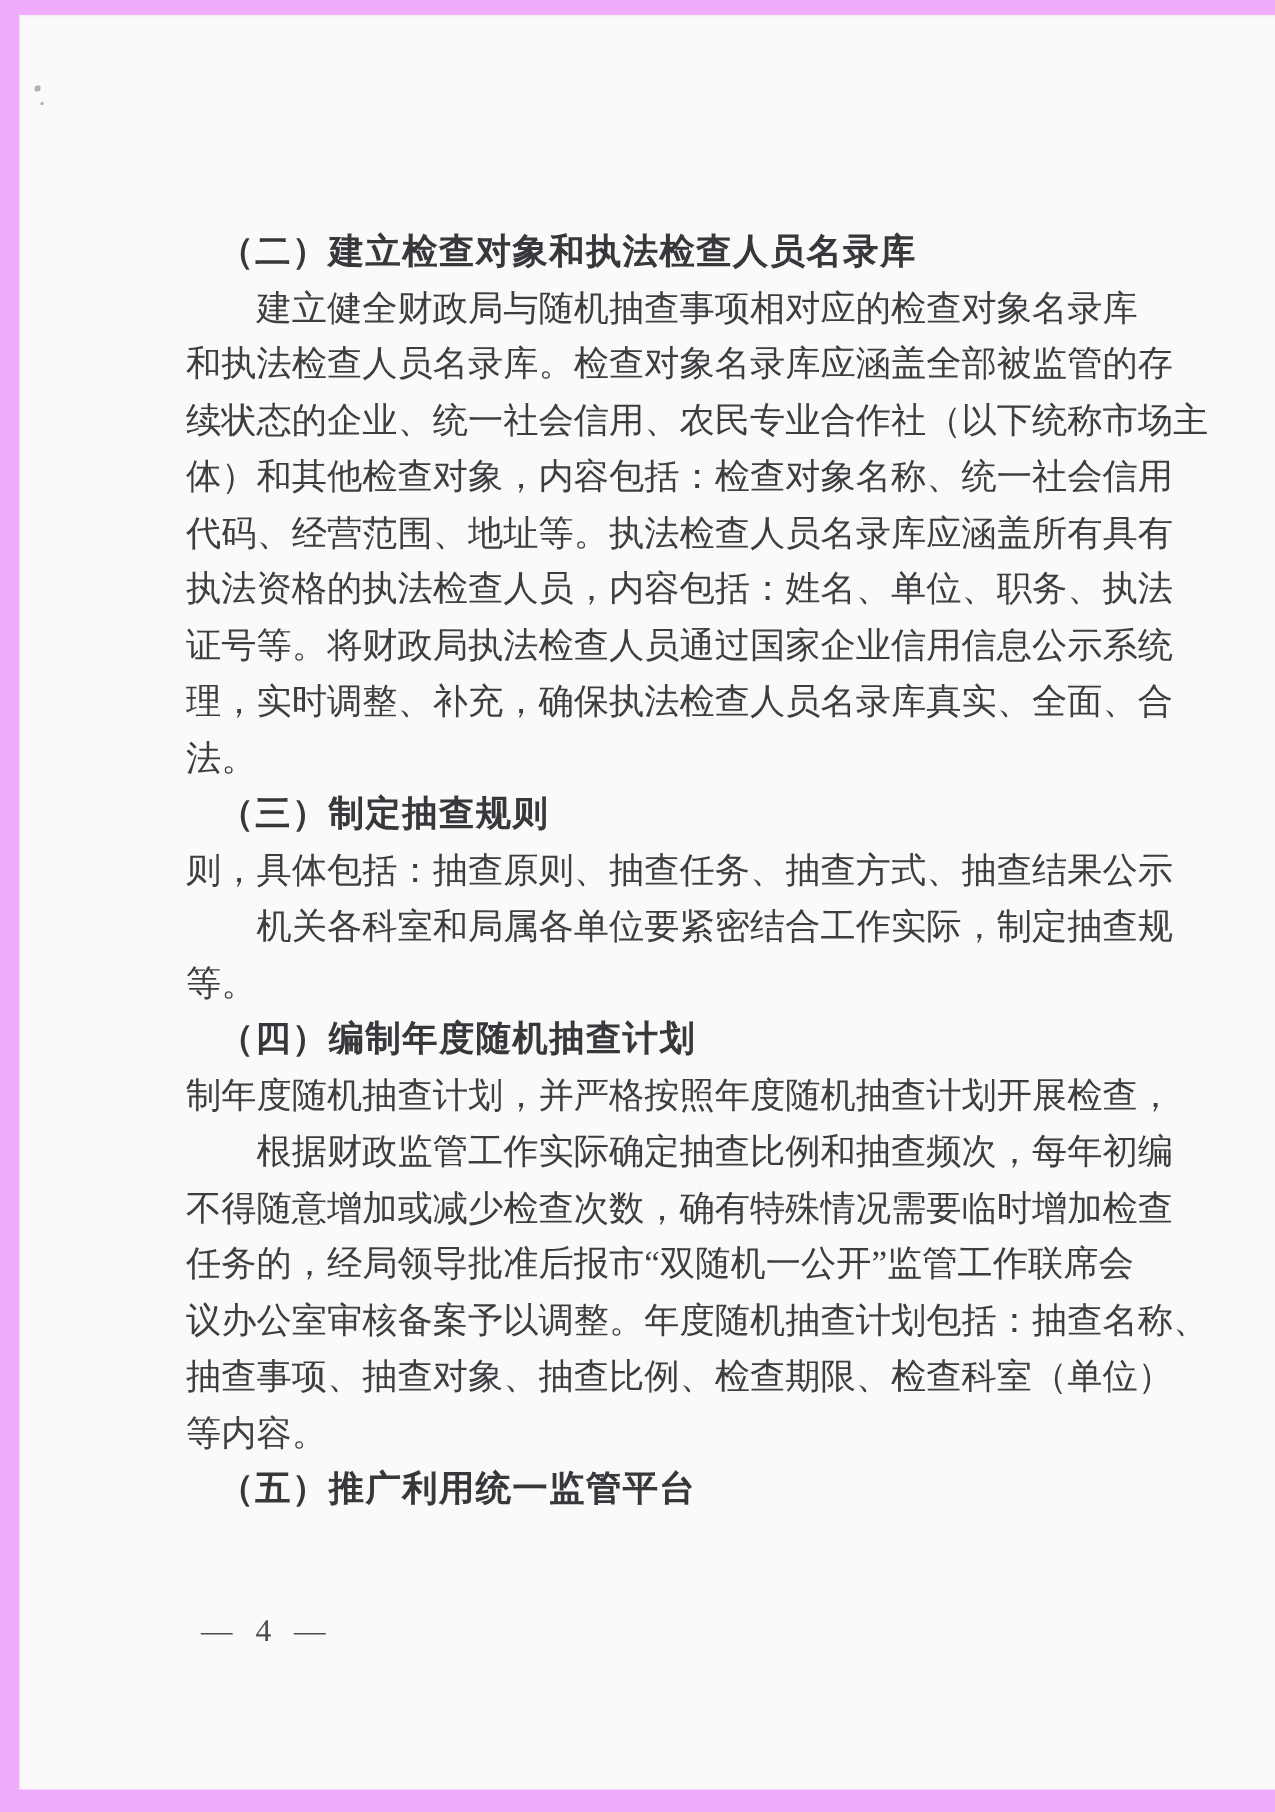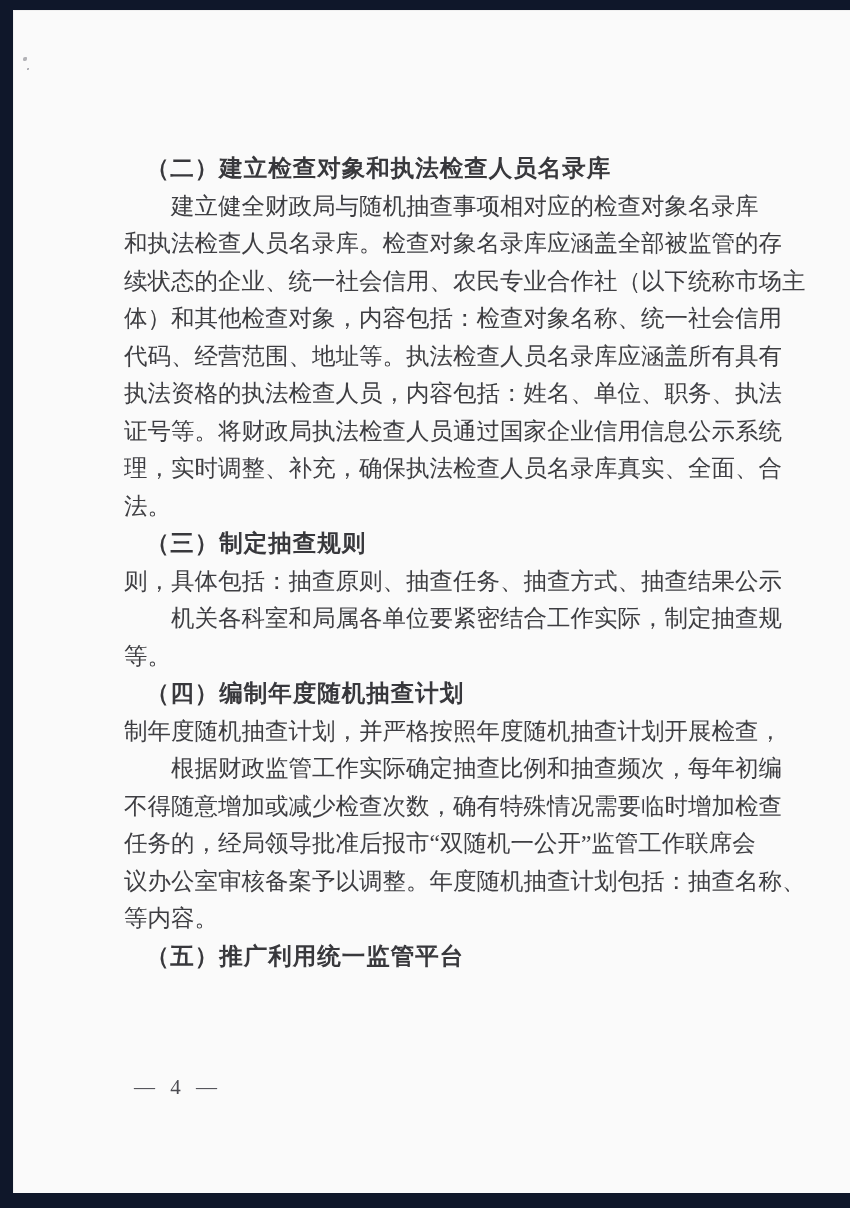--- a/index.html
+++ b/index.html
@@ -8,21 +8,21 @@
     width: 850px;
     height: 1208px;
     position: relative;
     overflow: hidden;
     font-family: "Liberation Serif", "DejaVu Serif", serif;
   }
   .canvas {
     position: absolute;
     left: 0; top: 0;
     width: 850px; height: 1208px;
-    background: #0f172a;
+    background: #f0abfc;
   }
   .paper {
     position: absolute;
     left: 13px; top: 10px;
     width: 837px; height: 1183px;
     background: #fafafa;
     border-top: 1px solid #f0f0f0;
     border-left: 1px solid #f0f0f0;
   }
   
@@ -94,20 +94,21 @@
       <div class="line">则，具体包括：抽查原则、抽查任务、抽查方式、抽查结果公示</div>
       <div class="line first">机关各科室和局属各单位要紧密结合工作实际，制定抽查规</div>
       <div class="line last">等。</div>
 
       <div class="h">（四）编制年度随机抽查计划</div>
       <div class="line">制年度随机抽查计划，并严格按照年度随机抽查计划开展检查，</div>
       <div class="line first">根据财政监管工作实际确定抽查比例和抽查频次，每年初编</div>
       <div class="line">不得随意增加或减少检查次数，确有特殊情况需要临时增加检查</div>
       <div class="line">任务的，经局领导批准后报市“双随机一公开”监管工作联席会</div>
       <div class="line">议办公室审核备案予以调整。年度随机抽查计划包括：抽查名称、</div>
+      <div class="line">抽查事项、抽查对象、抽查比例、检查期限、检查科室（单位）</div>
       <div class="line last">等内容。</div>
 
       <div class="h">（五）推广利用统一监管平台</div>
 
     </div>
 
     <div class="footer">— 4 —</div>
 
   </div>
 </div>

